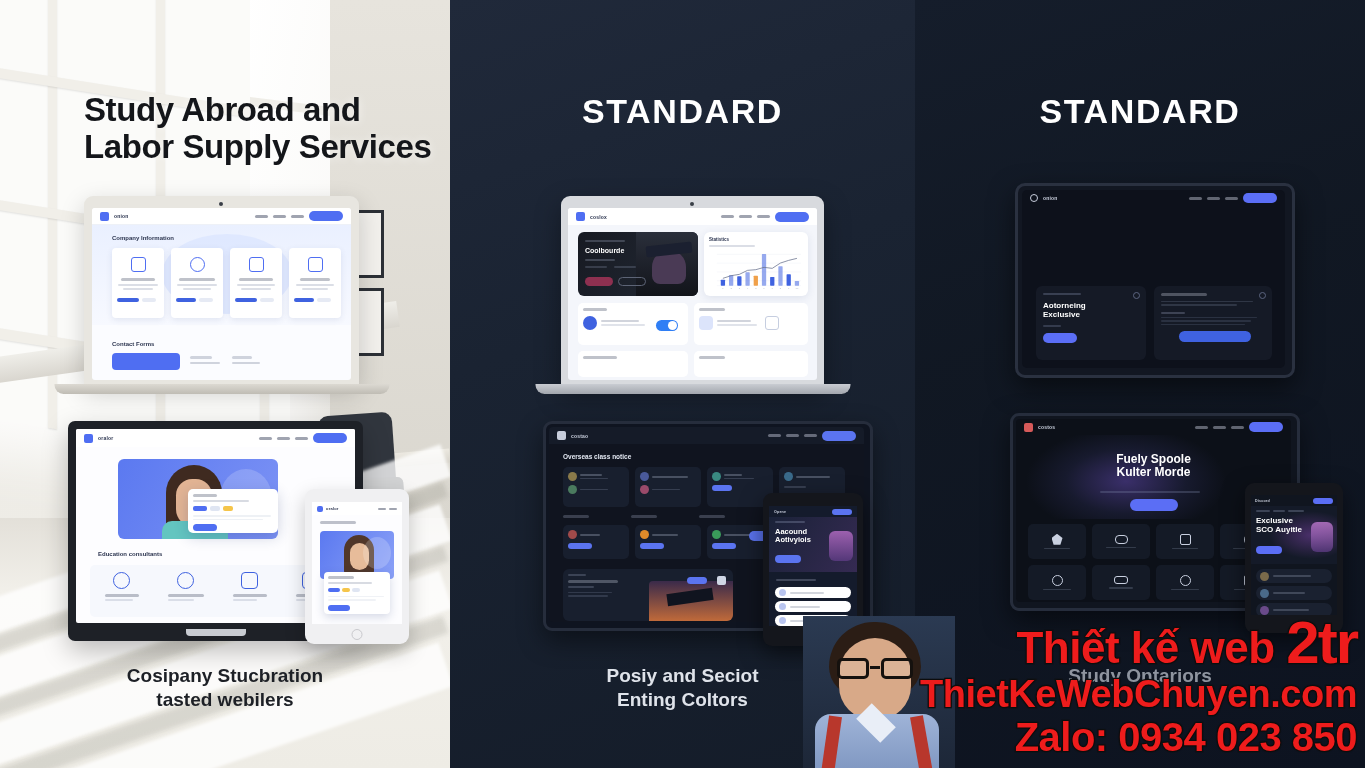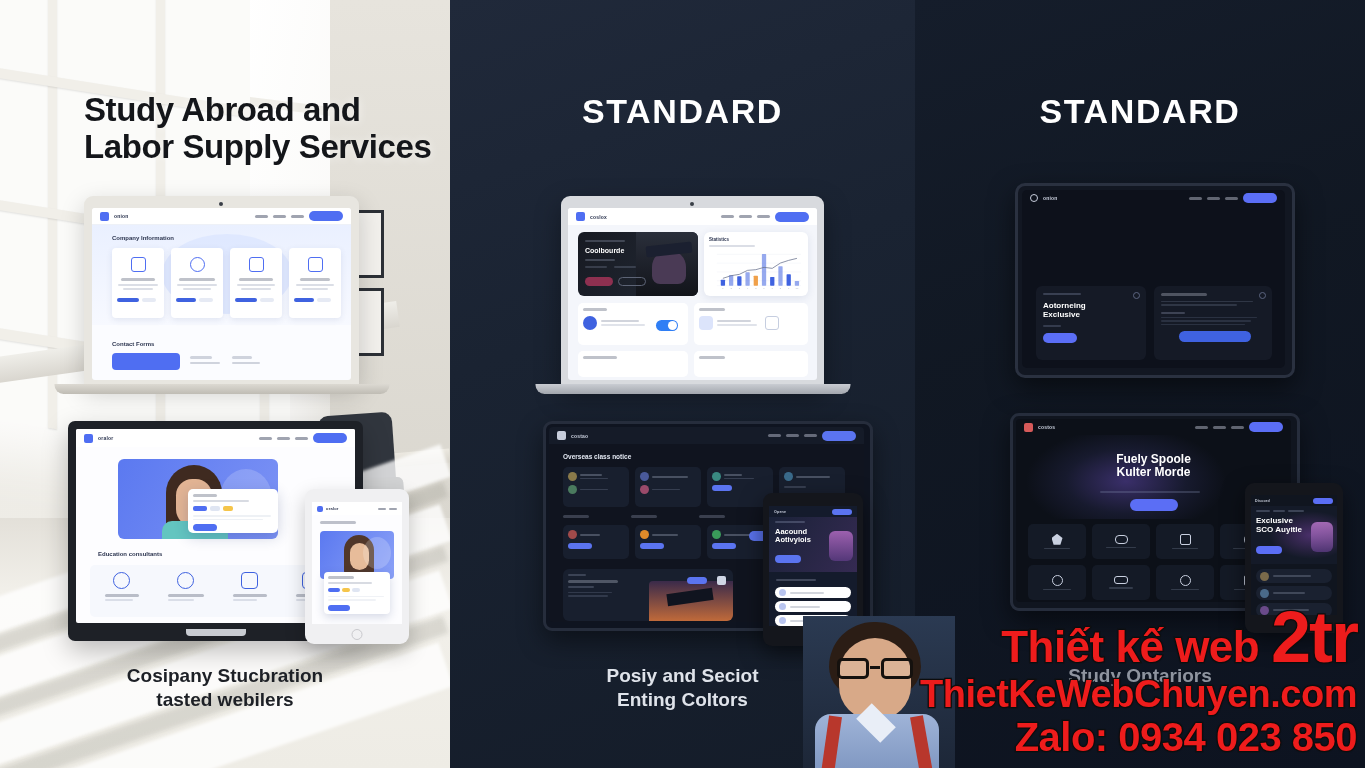--- a/index.html
+++ b/index.html
@@ -150,21 +150,21 @@
 
   
   #ad-overlay { position: absolute; right: 8px; bottom: 8px; z-index: 40; text-align: right; }
   .ad-line {
     color: #ee1c1c; font-weight: 700; letter-spacing: -.5px;
     -webkit-text-stroke: 2.5px #111; paint-order: stroke fill;
     text-shadow: 0 0 2px #000;
     white-space: nowrap;
   }
   #ad-l1 { font-size: 44px; line-height: 1.0; }
-  #ad-l1 .big { font-size: 72px; letter-spacing: -2px; }
+  #ad-l1 .big { font-size: 60px; letter-spacing: -2px; }
   #ad-l2 { font-size: 38px; line-height: 1.12; }
   #ad-l3 { font-size: 40px; line-height: 1.12; }
 
   
   #presenter {
     position: absolute; left: 803px; bottom: 0; width: 152px; height: 152px;
     z-index: 35; overflow: hidden;
   }
   #presenter .ph-bg { position:absolute; inset:0; background: linear-gradient(180deg,#2b3a52,#1d2738); }
   #presenter .ph-hair {

